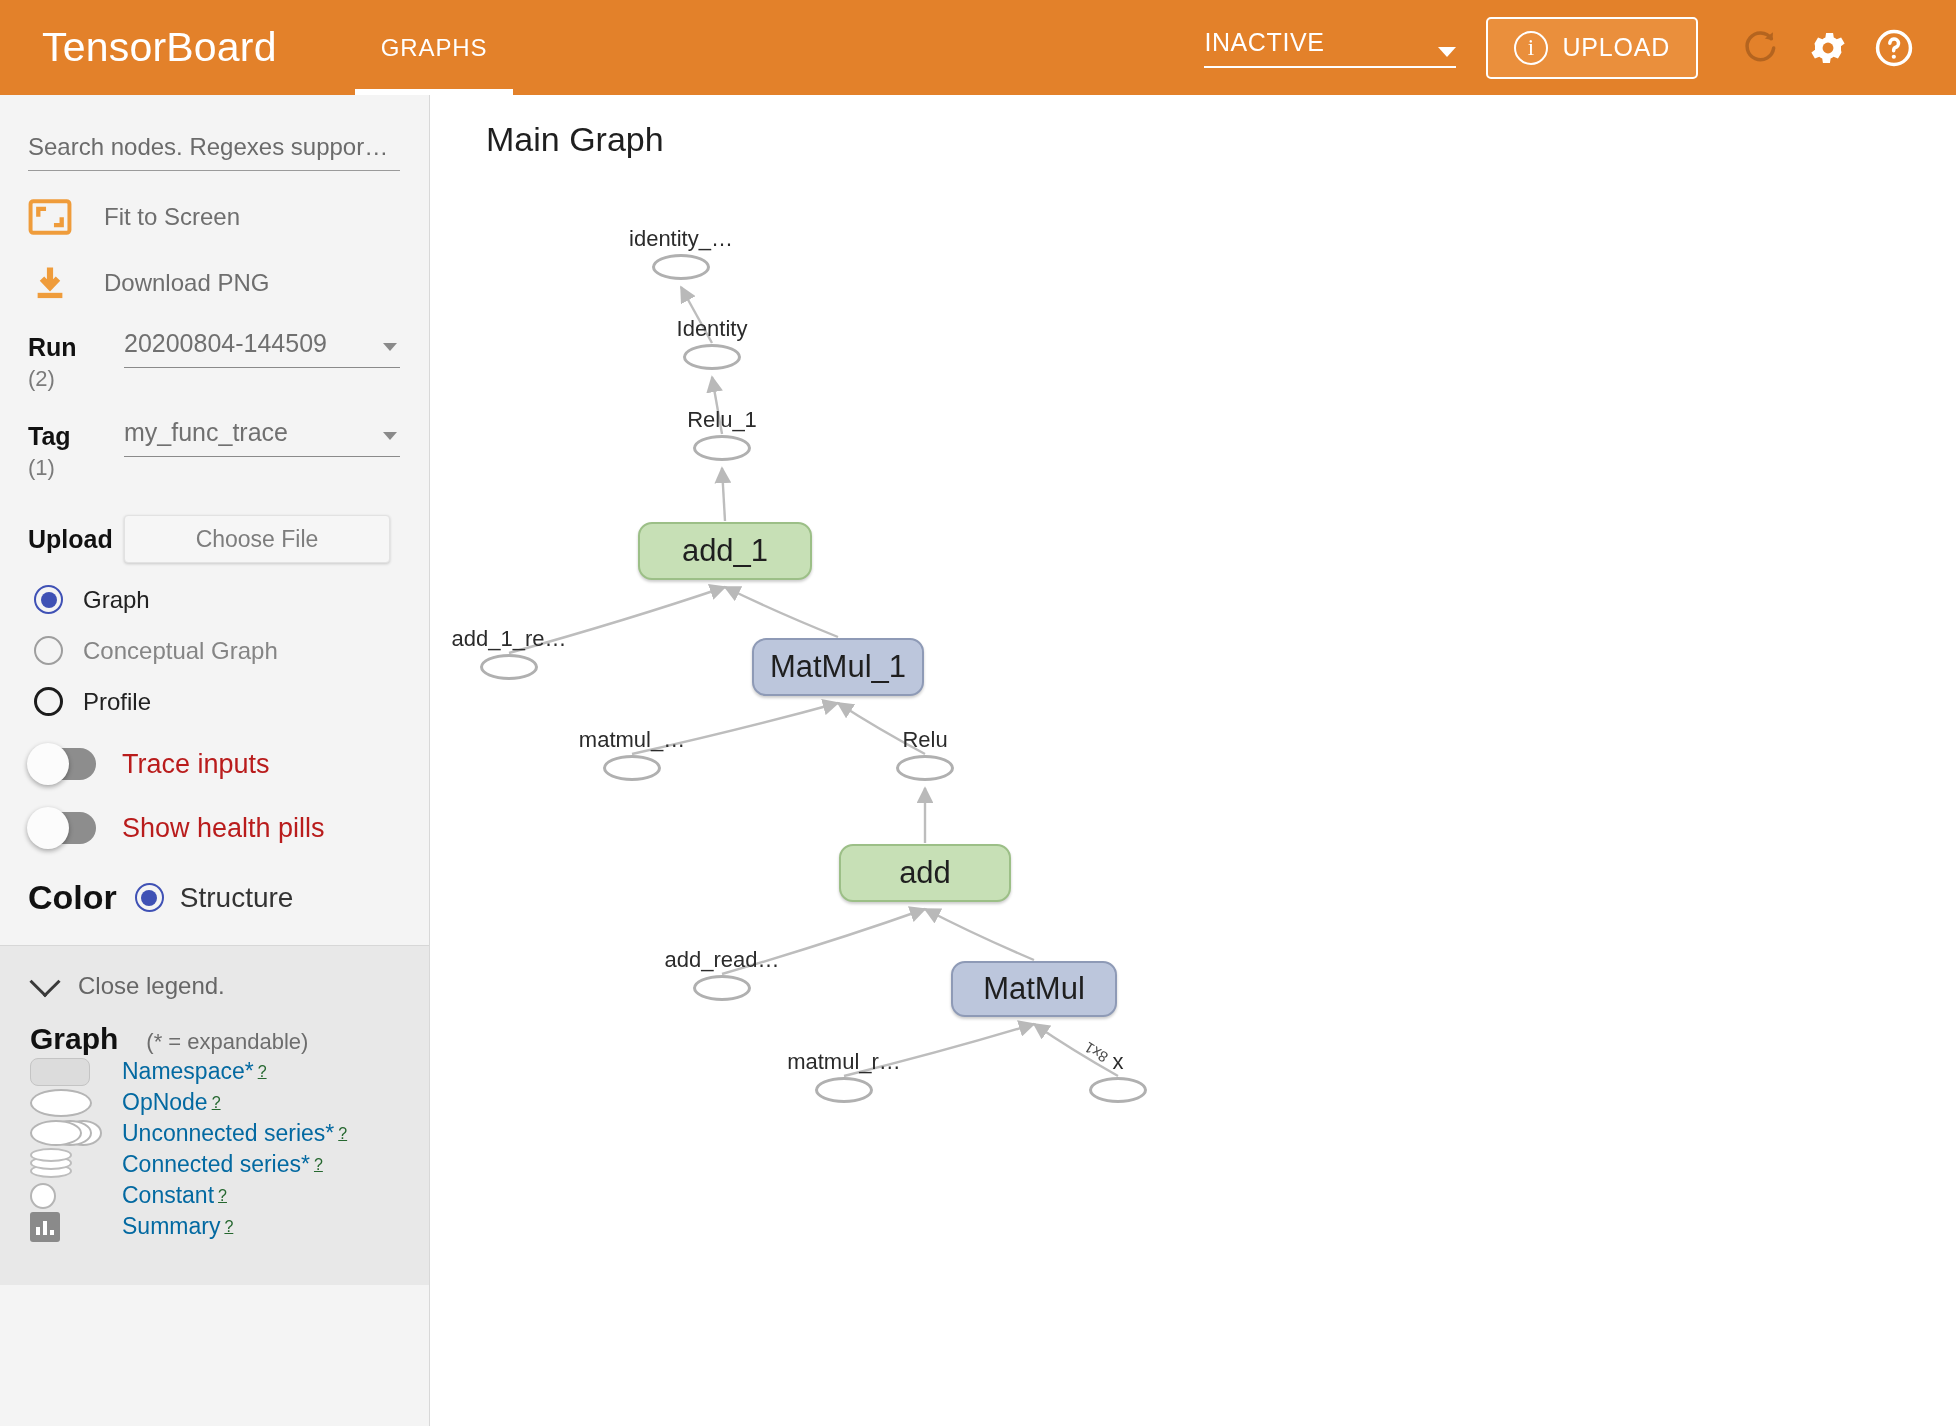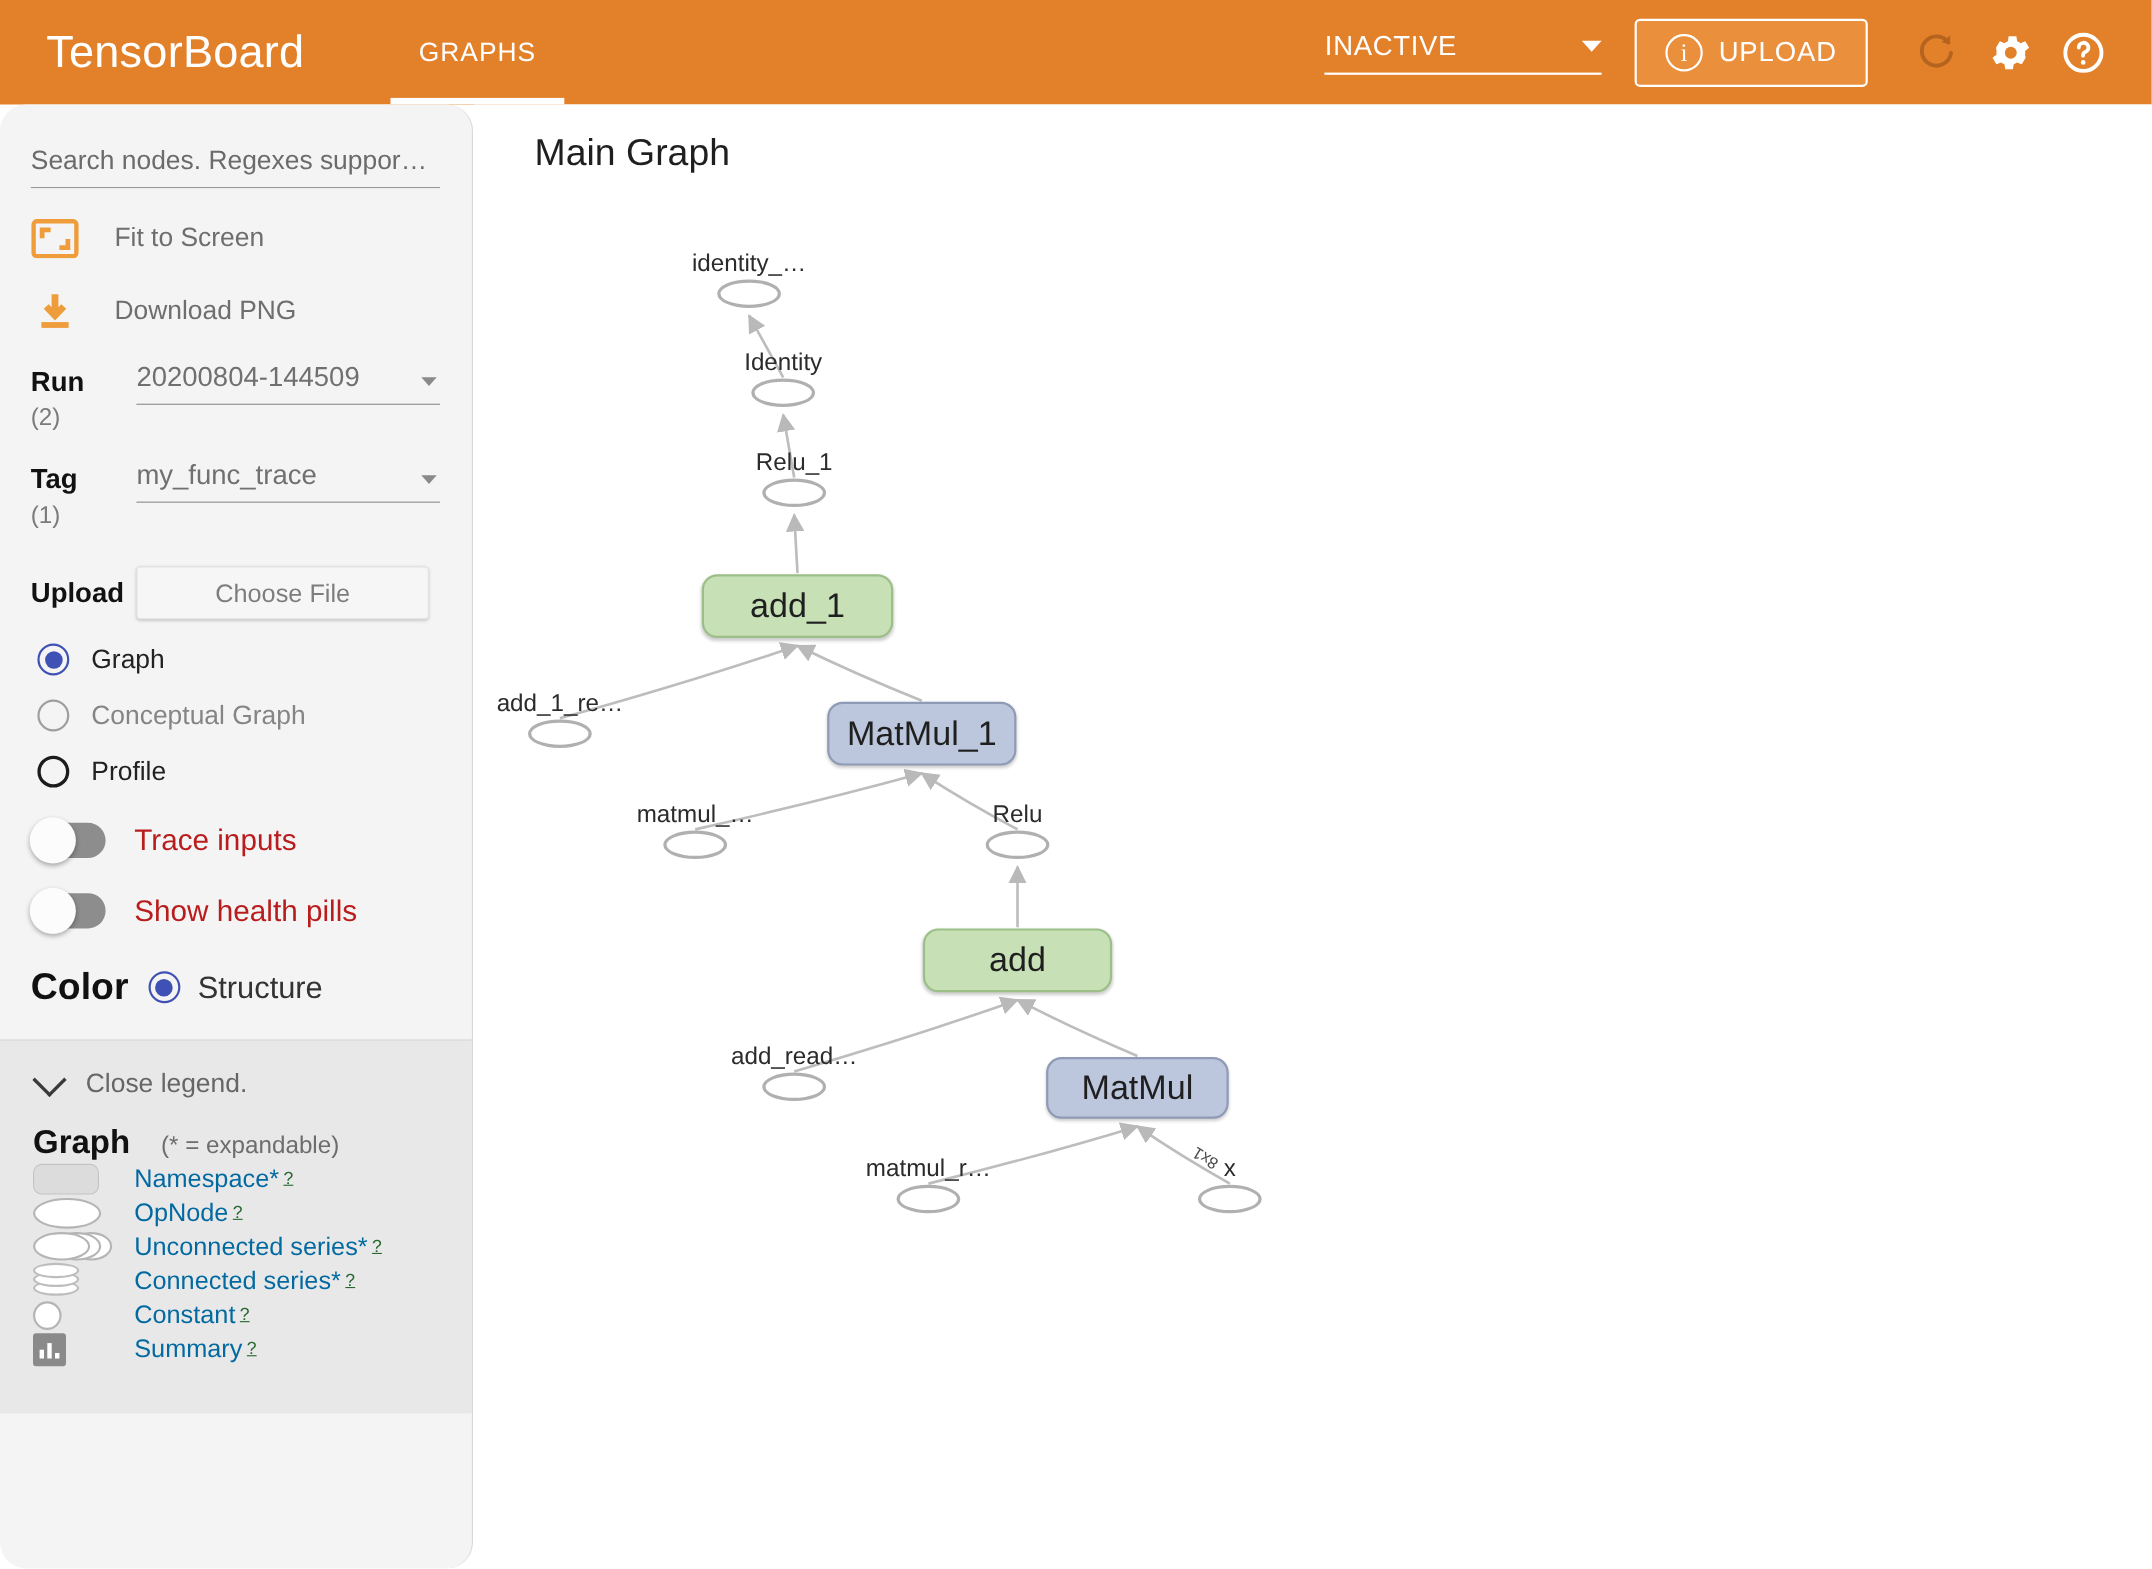--- a/index.html
+++ b/index.html
@@ -43,21 +43,21 @@
     height: 6px; background: #ffffff;
   }
   .header-right {
     margin-left: auto;
     display: flex; align-items: center;
     gap: 0px;
     padding-right: 34px;
   }
   .inactive-select {
     position: relative;
-    display: flex; align-items: center;
+    display: flex; align-items: flex-end;
     width: 252px;
     border-bottom: 2px solid #ffffff;
     padding-bottom: 9px;
     margin-right: 30px;
     cursor: pointer;
   }
   .inactive-select .label {
     color: #ffffff; font-size: 25px; letter-spacing: .6px;
   }
   .caret-down {
@@ -89,21 +89,20 @@
     margin-left: 10px;
   }
 
   
   .sidebar {
     position: absolute; top: 95px; left: 0;
     width: 430px; height: 1331px;
     background: #f4f4f4;
     border-right: 1px solid #d8d8d8;
     overflow: hidden;
-    border-radius: 24px;
   }
   .sidebar-scroll { position: relative; width: 430px; }
 
   .search-wrap { margin: 38px 32px 0 28px; }
   .search-input {
     width: 372px;
     border: none; outline: none; background: transparent;
     border-bottom: 1.5px solid #9a9a9a;
     font-family: "Liberation Sans", sans-serif;
     font-size: 24px; color: #5a5a5a;

